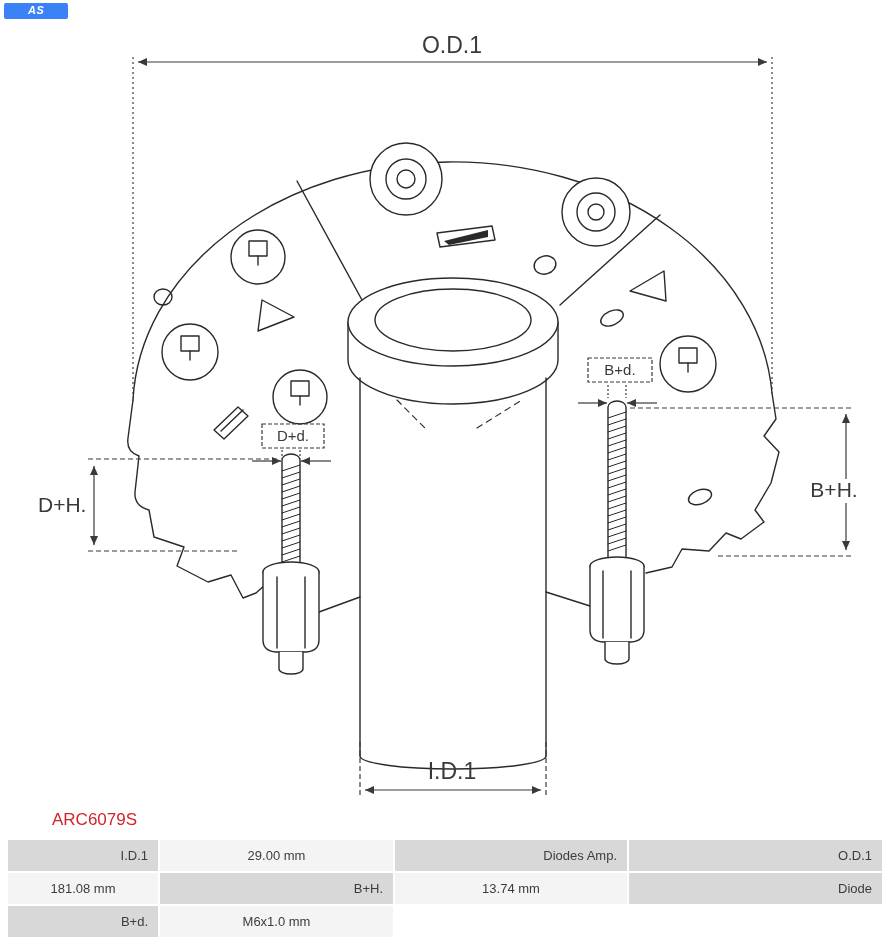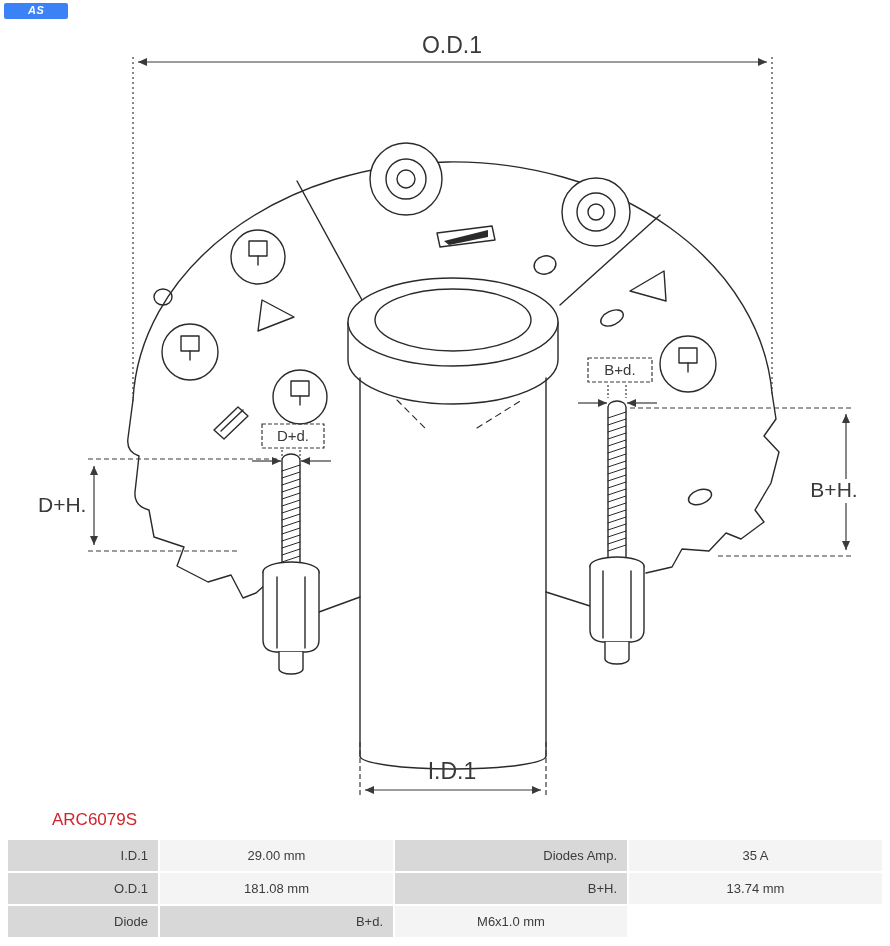--- a/index.html
+++ b/index.html
@@ -178,21 +178,20 @@
     </g>
   </g>
 </svg>
 
 <div class="part-number">ARC6079S</div>
 
 <div class="spec-table">
   <div class="cell label">I.D.1</div>
   <div class="cell value">29.00 mm</div>
   <div class="cell label">Diodes Amp.</div>
-  <div class="cell value">35 A</div>
 
   <div class="cell label">O.D.1</div>
   <div class="cell value">181.08 mm</div>
   <div class="cell label">B+H.</div>
   <div class="cell value">13.74 mm</div>
 
   <div class="cell label">Diode</div>
   <div class="cell label">B+d.</div>
   <div class="cell value">M6x1.0 mm</div>
 </div>

